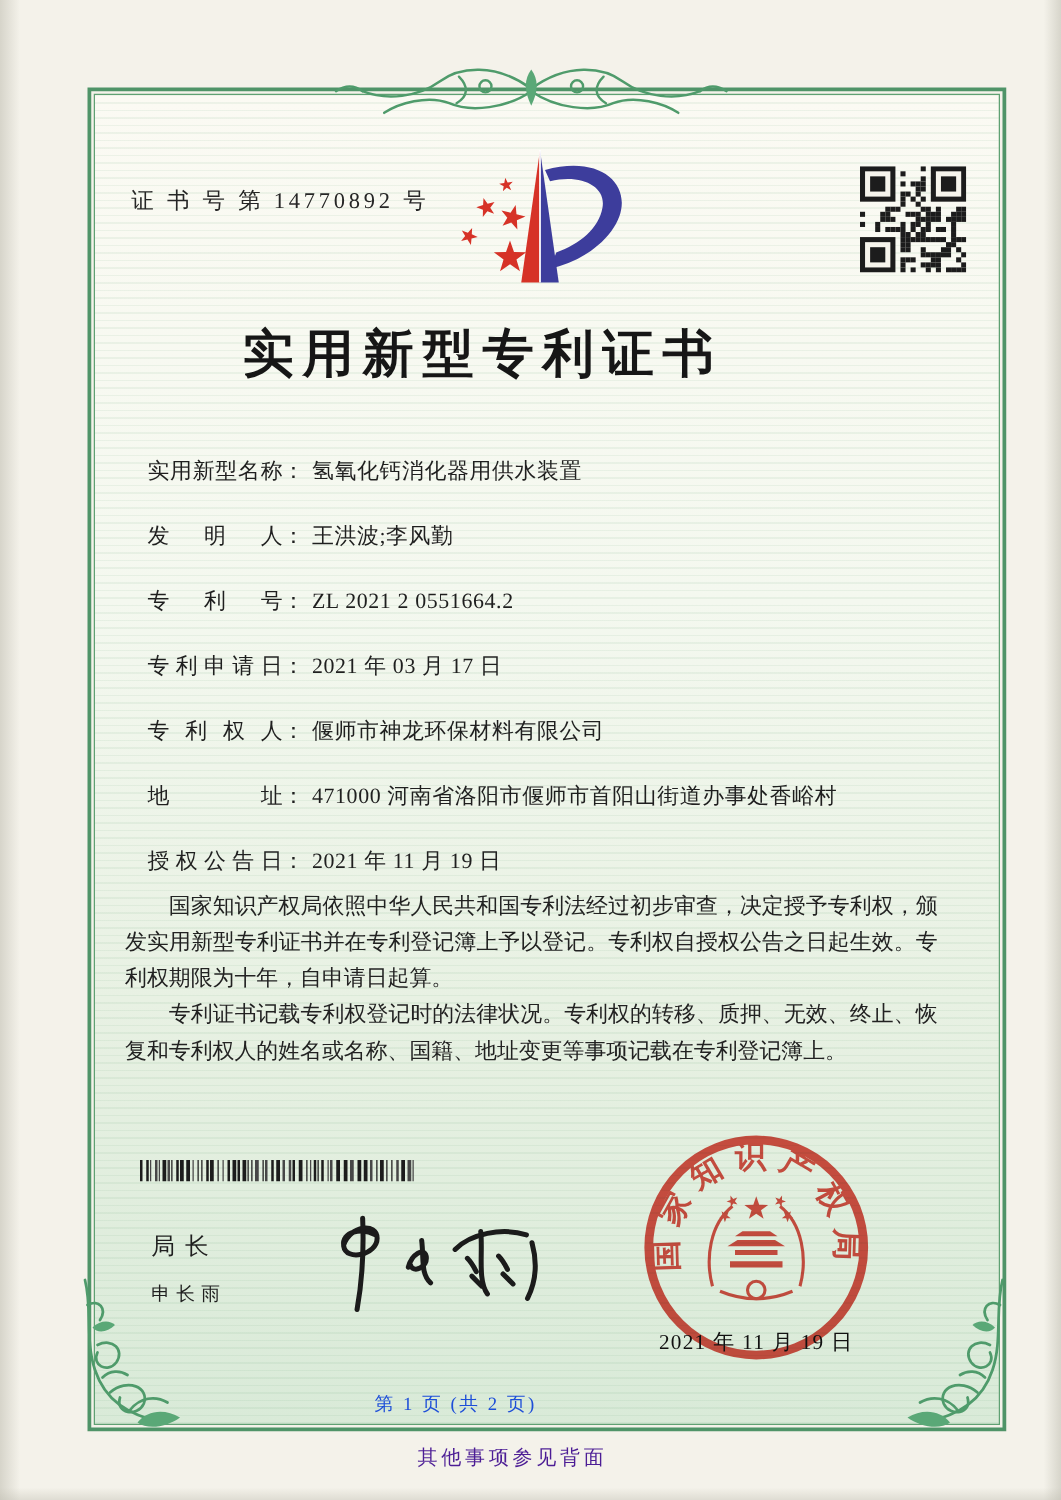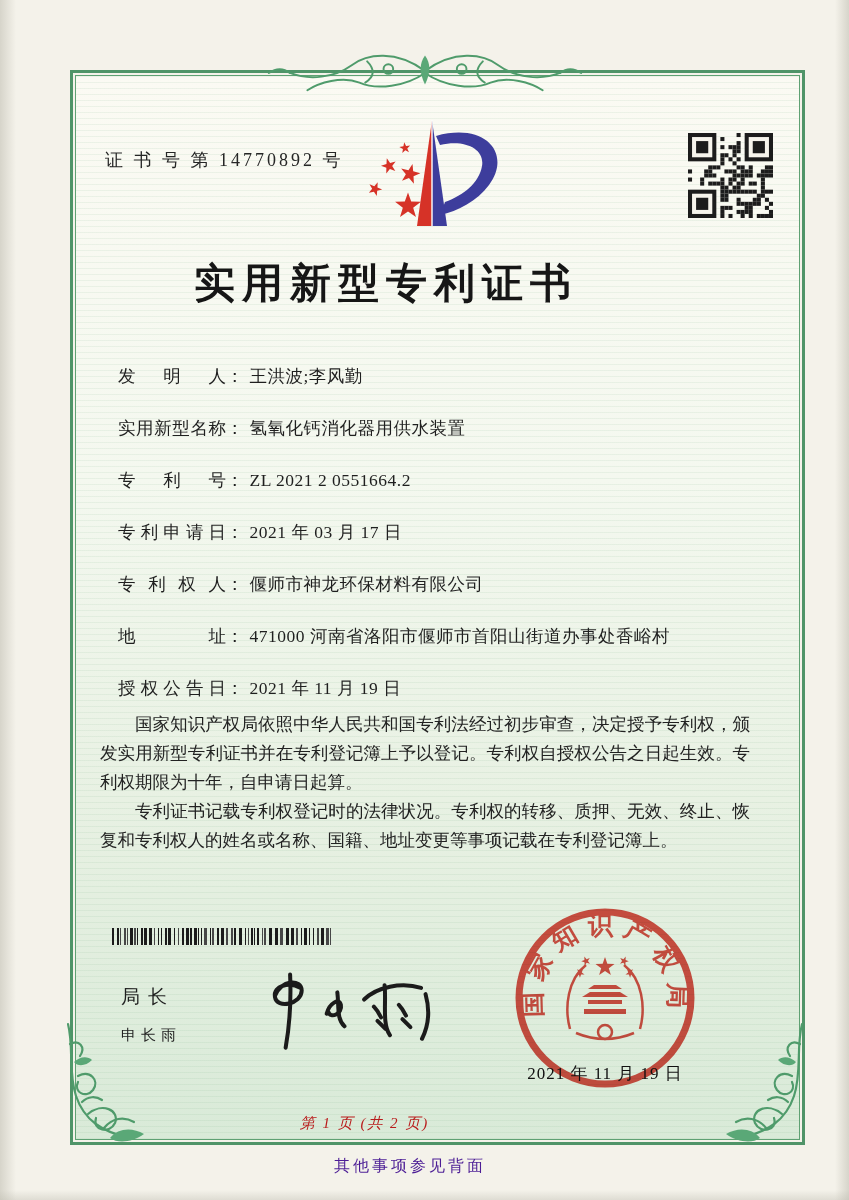--- a/index.html
+++ b/index.html
@@ -43,21 +43,21 @@
   .paras p{margin:0;text-indent:2em;}
 
   
   .barcode{left:112px;top:928px;width:224px;height:17px;}
   .barcode div{position:absolute;top:0;height:17px;background:#1c1c1c;}
   .officer-role{left:121px;top:984px;font-size:19px;letter-spacing:8px;}
   .officer-name{left:121px;top:1026px;font-size:15px;letter-spacing:5px;}
   .signature{left:250px;top:962px;width:205px;height:100px;}
   .seal{left:512px;top:905px;width:186px;height:186px;mix-blend-mode:multiply;opacity:.95;}
   .seal-date{left:505px;top:1062px;width:200px;text-align:center;font-size:17px;letter-spacing:1px;color:#111;}
-  .page-indicator{left:70px;top:1114px;width:589px;text-align:center;font-size:15px;letter-spacing:2px;color:#b91c1c;font-style:italic;}
+  .page-indicator{left:70px;top:1114px;width:589px;text-align:center;font-size:15px;letter-spacing:2px;color:#1d4ed8;}
   .backside-note{left:0;top:1156px;width:820px;text-align:center;font-size:16px;letter-spacing:3px;color:#4c1d95;}
 
   
   .top-ornament{left:250px;top:44px;width:350px;height:54px;}
   .corner-bl{left:58px;top:1018px;width:100px;height:132px;}
   .corner-br{left:712px;top:1018px;width:100px;height:132px;transform:scaleX(-1);}
 </style>
 </head>
 <body>
 
@@ -255,24 +255,24 @@
       <rect x="64" y="8" width="12" height="12" fill="#1c1c1c"></rect>
       <rect x="0" y="56" width="28" height="28" fill="#1c1c1c"></rect>
       <rect x="4" y="60" width="20" height="20" fill="#f6f4ec"></rect>
       <rect x="8" y="64" width="12" height="12" fill="#1c1c1c"></rect>
     </svg></div>
 
 <div class="abs doc-title">实用新型专利证书</div>
 
 <div class="abs fields">
   <div class="field-row">
+    <span class="flabel">实用新型名称</span><span class="fcolon">：</span><span class="fvalue">氢氧化钙消化器用供水装置</span>
+  </div>
+  <div class="field-row">
     <span class="flabel">发明人</span><span class="fcolon">：</span><span class="fvalue">王洪波;李风勤</span>
-  </div>
-  <div class="field-row">
-    <span class="flabel">实用新型名称</span><span class="fcolon">：</span><span class="fvalue">氢氧化钙消化器用供水装置</span>
   </div>
   <div class="field-row">
     <span class="flabel">专利号</span><span class="fcolon">：</span><span class="fvalue">ZL 2021 2 0551664.2</span>
   </div>
   <div class="field-row">
     <span class="flabel">专利申请日</span><span class="fcolon">：</span><span class="fvalue">2021 年 03 月 17 日</span>
   </div>
   <div class="field-row">
     <span class="flabel">专利权人</span><span class="fcolon">：</span><span class="fvalue">偃师市神龙环保材料有限公司</span>
   </div>

